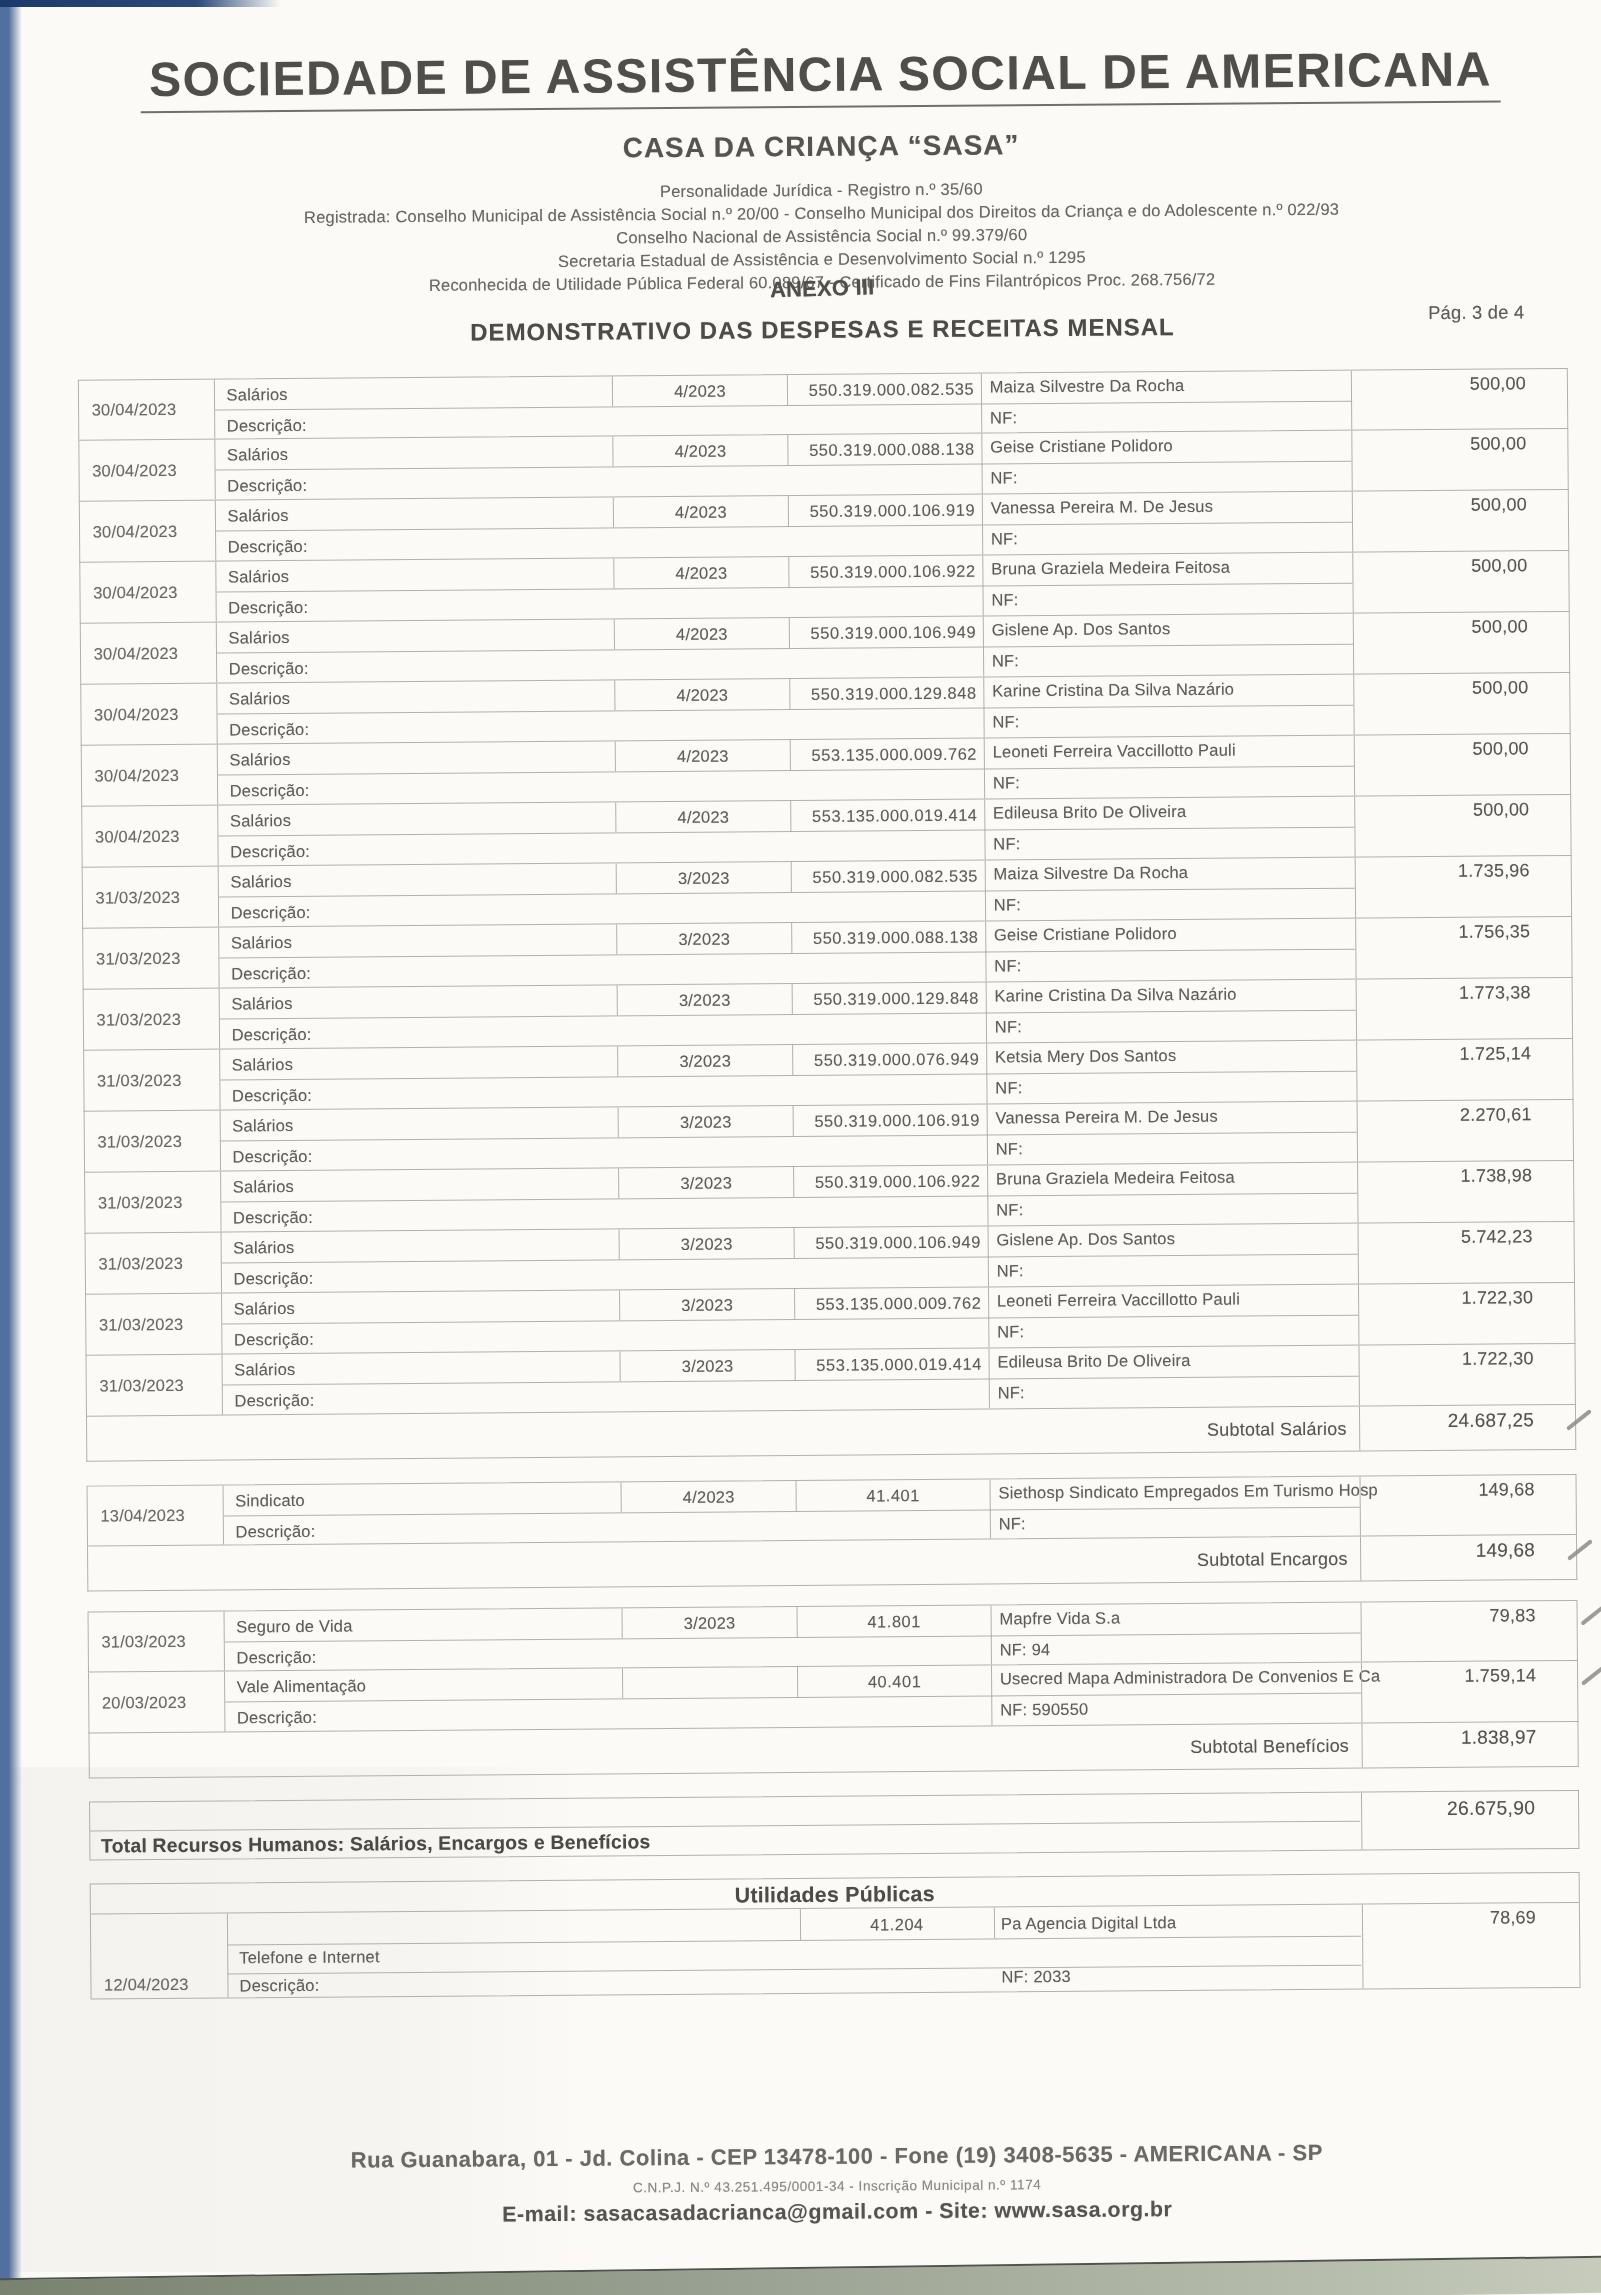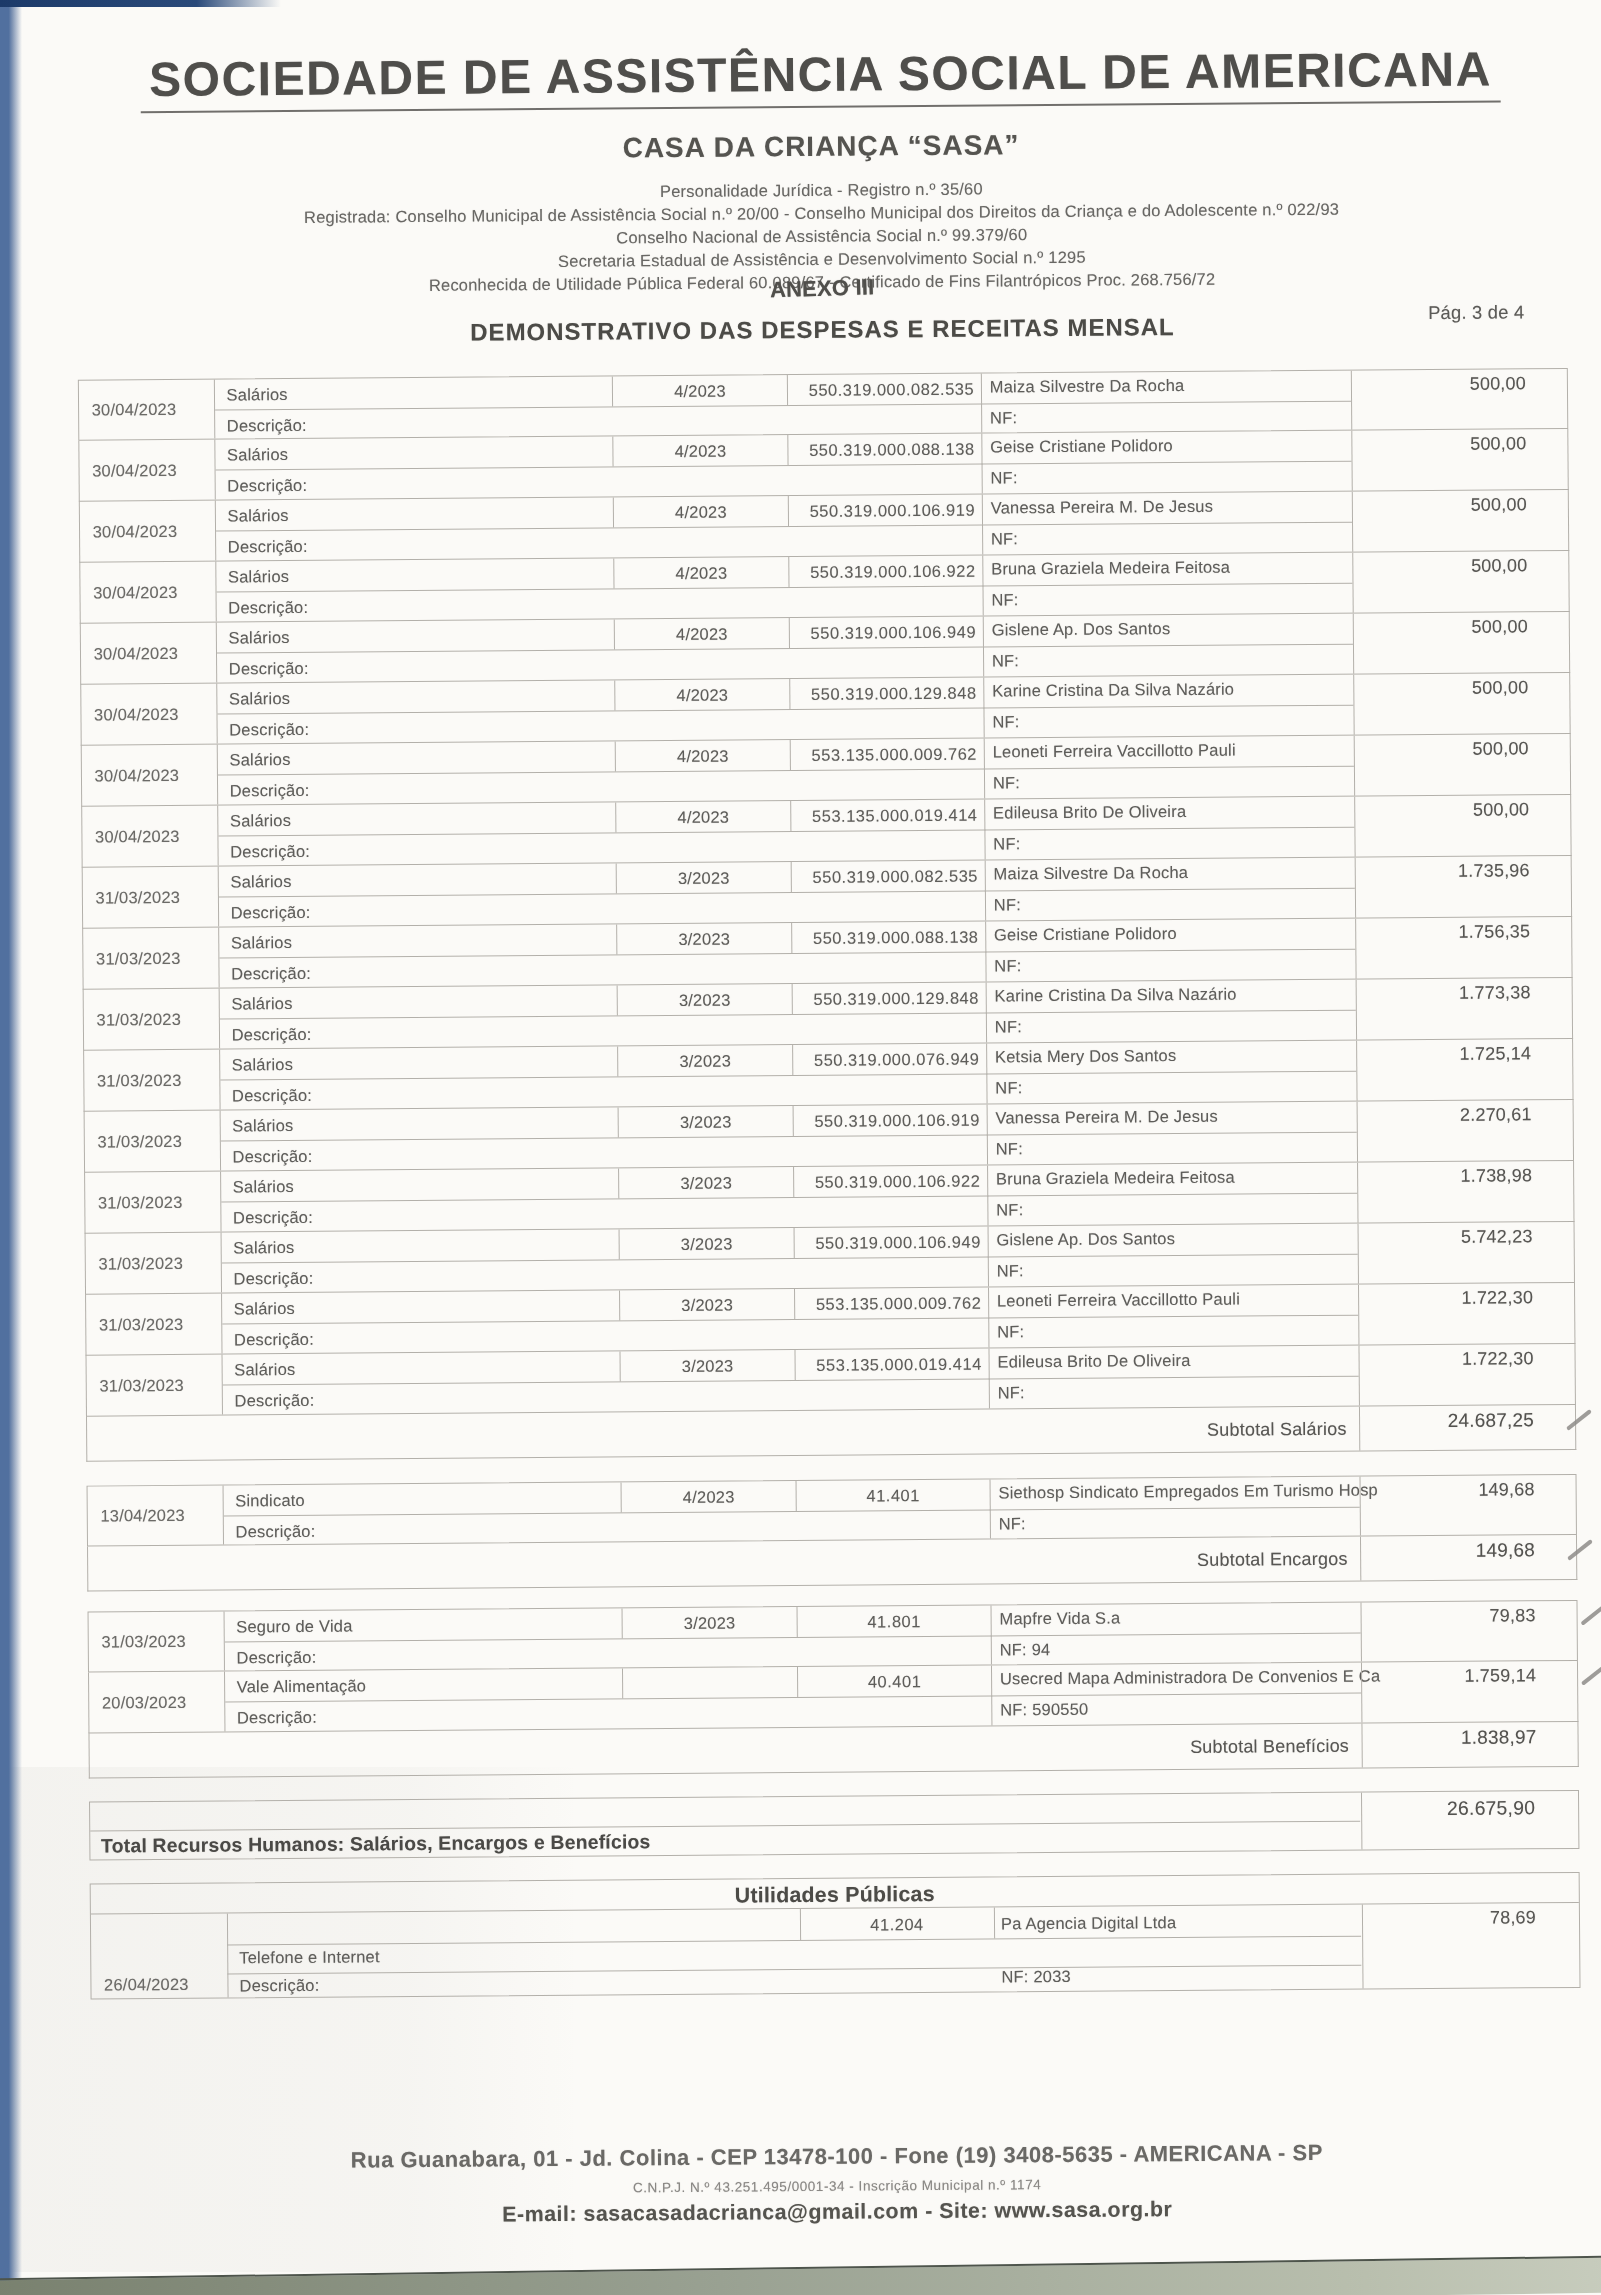--- a/index.html
+++ b/index.html
@@ -395,21 +395,21 @@
         <div class="u-vline-value"></div>
         <div class="u-vline-p"></div>
         <div class="u-vline-d"></div>
         <div class="u-hline1"></div>
         <div class="u-hline2"></div>
         <div class="u-doc">41.204</div>
         <div class="u-name">Pa Agencia Digital Ltda</div>
         <div class="u-value">78,69</div>
         <div class="u-type">Telefone e Internet</div>
         <div class="u-nf">NF: 2033</div>
-        <div class="u-date">26/04/2023</div>
+        <div class="u-date">12/04/2023</div>
         <div class="u-desc">Descrição:</div>
       </div>
     </div>
 
   </div>
 
   <div class="footer scan-text">
     <div class="f-address">Rua Guanabara, 01 - Jd. Colina - CEP 13478-100 - Fone (19) 3408-5635 - AMERICANA - SP</div>
     <div class="f-cnpj">C.N.P.J. N.º 43.251.495/0001-34  -  Inscrição Municipal n.º 1174</div>
     <div class="f-email">E-mail: sasacasadacrianca@gmail.com   -   Site: www.sasa.org.br</div>

